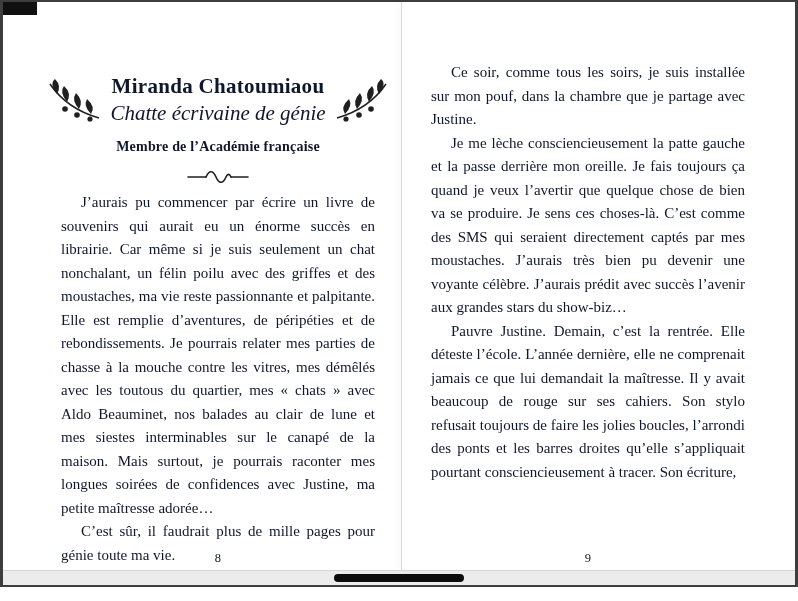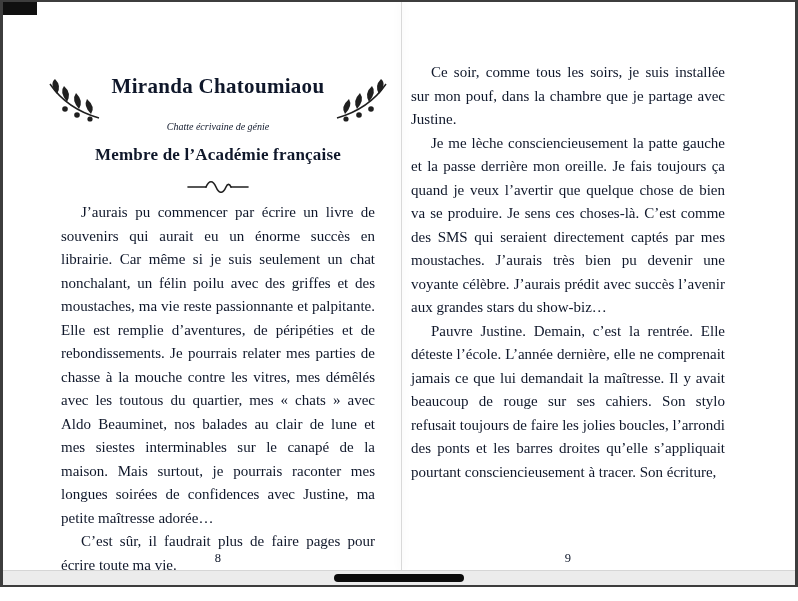--- a/index.html
+++ b/index.html
@@ -56,21 +56,21 @@
       box-shadow: 0 0 9px rgba(0,0,0,0.14);
       z-index: 2;
     }
     .page {
       position: absolute;
       top: 0;
       height: 100%;
       width: 314px;
     }
     .page-left  { left: 58px; }
-    .page-right { left: 408px; }
+    .page-right { left: 428px; }
 
     .chapter-header {
       position: relative;
       margin-top: 72px;
       text-align: center;
     }
     .branch {
       position: absolute;
       top: 4px;
       width: 54px;
@@ -80,27 +80,27 @@
     .branch-right { right: -14px; transform: scaleX(-1); }
     .branch svg { display: block; }
 
     .title {
       margin: 0;
       font-size: 21px;
       font-weight: 700;
       letter-spacing: 0.3px;
     }
     .subtitle {
-      margin-top: 22px;
+      margin-top: 2px;
       font-style: italic;
-      font-size: 10px;
+      font-size: 21px;
     }
     .membership {
       margin-top: 13px;
-      font-size: 17px;
+      font-size: 14px;
       font-weight: 700;
       letter-spacing: 0.2px;
     }
     .ornament {
       margin-top: 15px;
       text-align: center;
       line-height: 0;
     }
 
     .body-text { margin-top: 8px; }
@@ -177,21 +177,21 @@
     <div class="ornament">
       <svg width="64" height="13" viewBox="0 0 64 13" aria-hidden="true">
         <path d="M2 7 H20" stroke="#1f1f1f" stroke-width="1.6" fill="none" stroke-linecap="round"></path>
         <path d="M20 7 C 23 0, 27 0, 30 7 C 33 14, 37 14, 40 7 C 41.5 3.5, 43.5 3.5, 45 7" stroke="#1f1f1f" stroke-width="1.6" fill="none" stroke-linecap="round"></path>
         <path d="M45 7 H62" stroke="#1f1f1f" stroke-width="1.6" fill="none" stroke-linecap="round"></path>
       </svg>
     </div>
 
     <div class="body-text">
       <p class="par">J’aurais pu commencer par écrire un livre de souvenirs qui aurait eu un énorme succès en librairie. Car même si je suis seulement un chat nonchalant, un félin poilu avec des griffes et des moustaches, ma vie reste passionnante et palpitante. Elle est remplie d’aventures, de péripéties et de rebondissements. Je pourrais relater mes parties de chasse à la mouche contre les vitres, mes démêlés avec les toutous du quartier, mes « chats » avec Aldo Beauminet, nos balades au clair de lune et mes siestes interminables sur le canapé de la maison. Mais surtout, je pourrais raconter mes longues soirées de confidences avec Justine, ma petite maîtresse adorée…</p>
-      <p class="par">C’est sûr, il faudrait plus de faire pages pour écrire toute ma vie.</p>
+      <p class="par">C’est sûr, il faudrait plus de mille pages pour génie toute ma vie.</p>
     </div>
 
     <div class="page-number">8</div>
   </div>
 
   <div class="page page-right">
     <div class="body-text">
       <p class="par">Ce soir, comme tous les soirs, je suis installée sur mon pouf, dans la chambre que je partage avec Justine.</p>
       <p class="par">Je me lèche consciencieusement la patte gauche et la passe derrière mon oreille. Je fais toujours ça quand je veux l’avertir que quelque chose de bien va se produire. Je sens ces choses-là. C’est comme des SMS qui seraient directement captés par mes moustaches. J’aurais très bien pu devenir une voyante célèbre. J’aurais prédit avec succès l’avenir aux grandes stars du show-biz…</p>
       <p class="par">Pauvre Justine. Demain, c’est la rentrée. Elle déteste l’école. L’année dernière, elle ne comprenait jamais ce que lui demandait la maîtresse. Il y avait beaucoup de rouge sur ses cahiers. Son stylo refusait toujours de faire les jolies boucles, l’arrondi des ponts et les barres droites qu’elle s’appliquait pourtant consciencieusement à tracer. Son écriture,</p>

